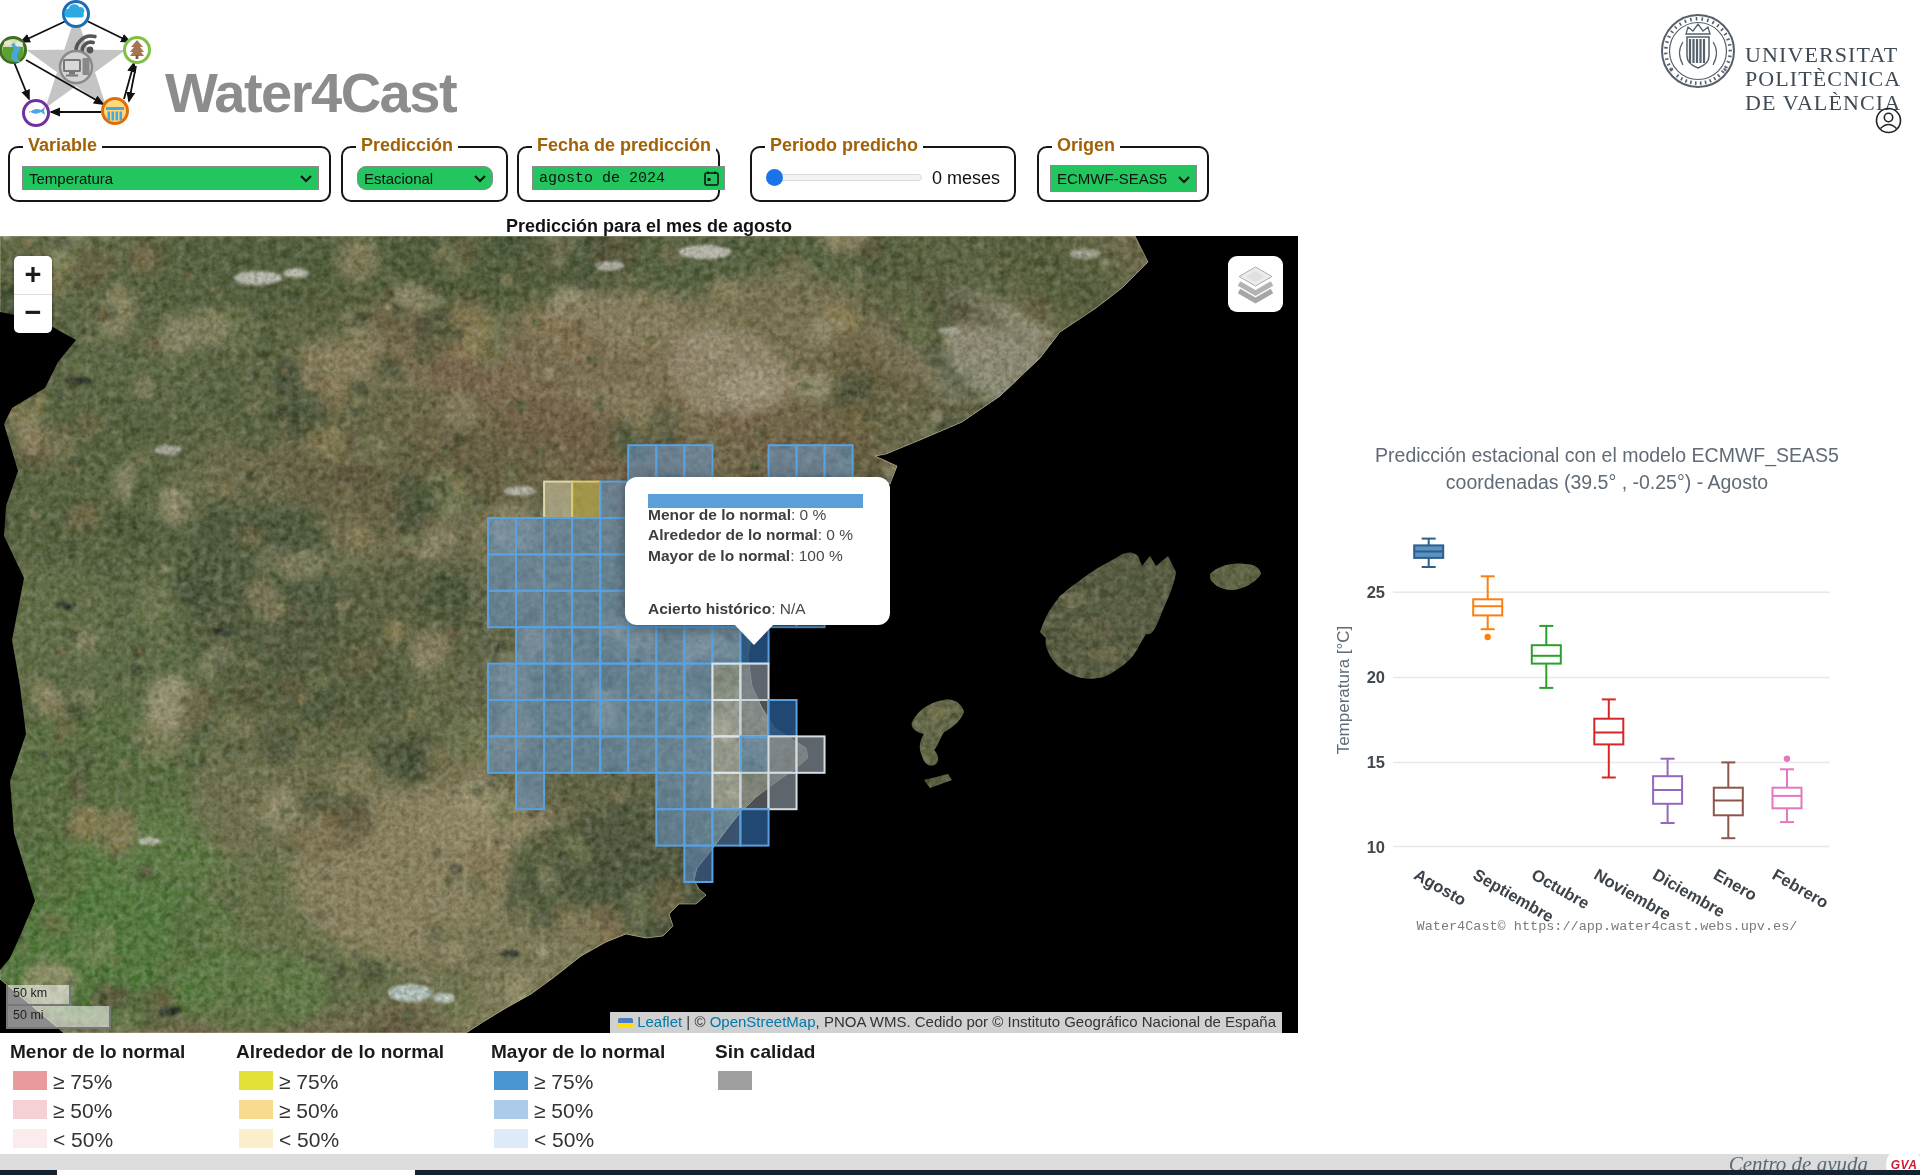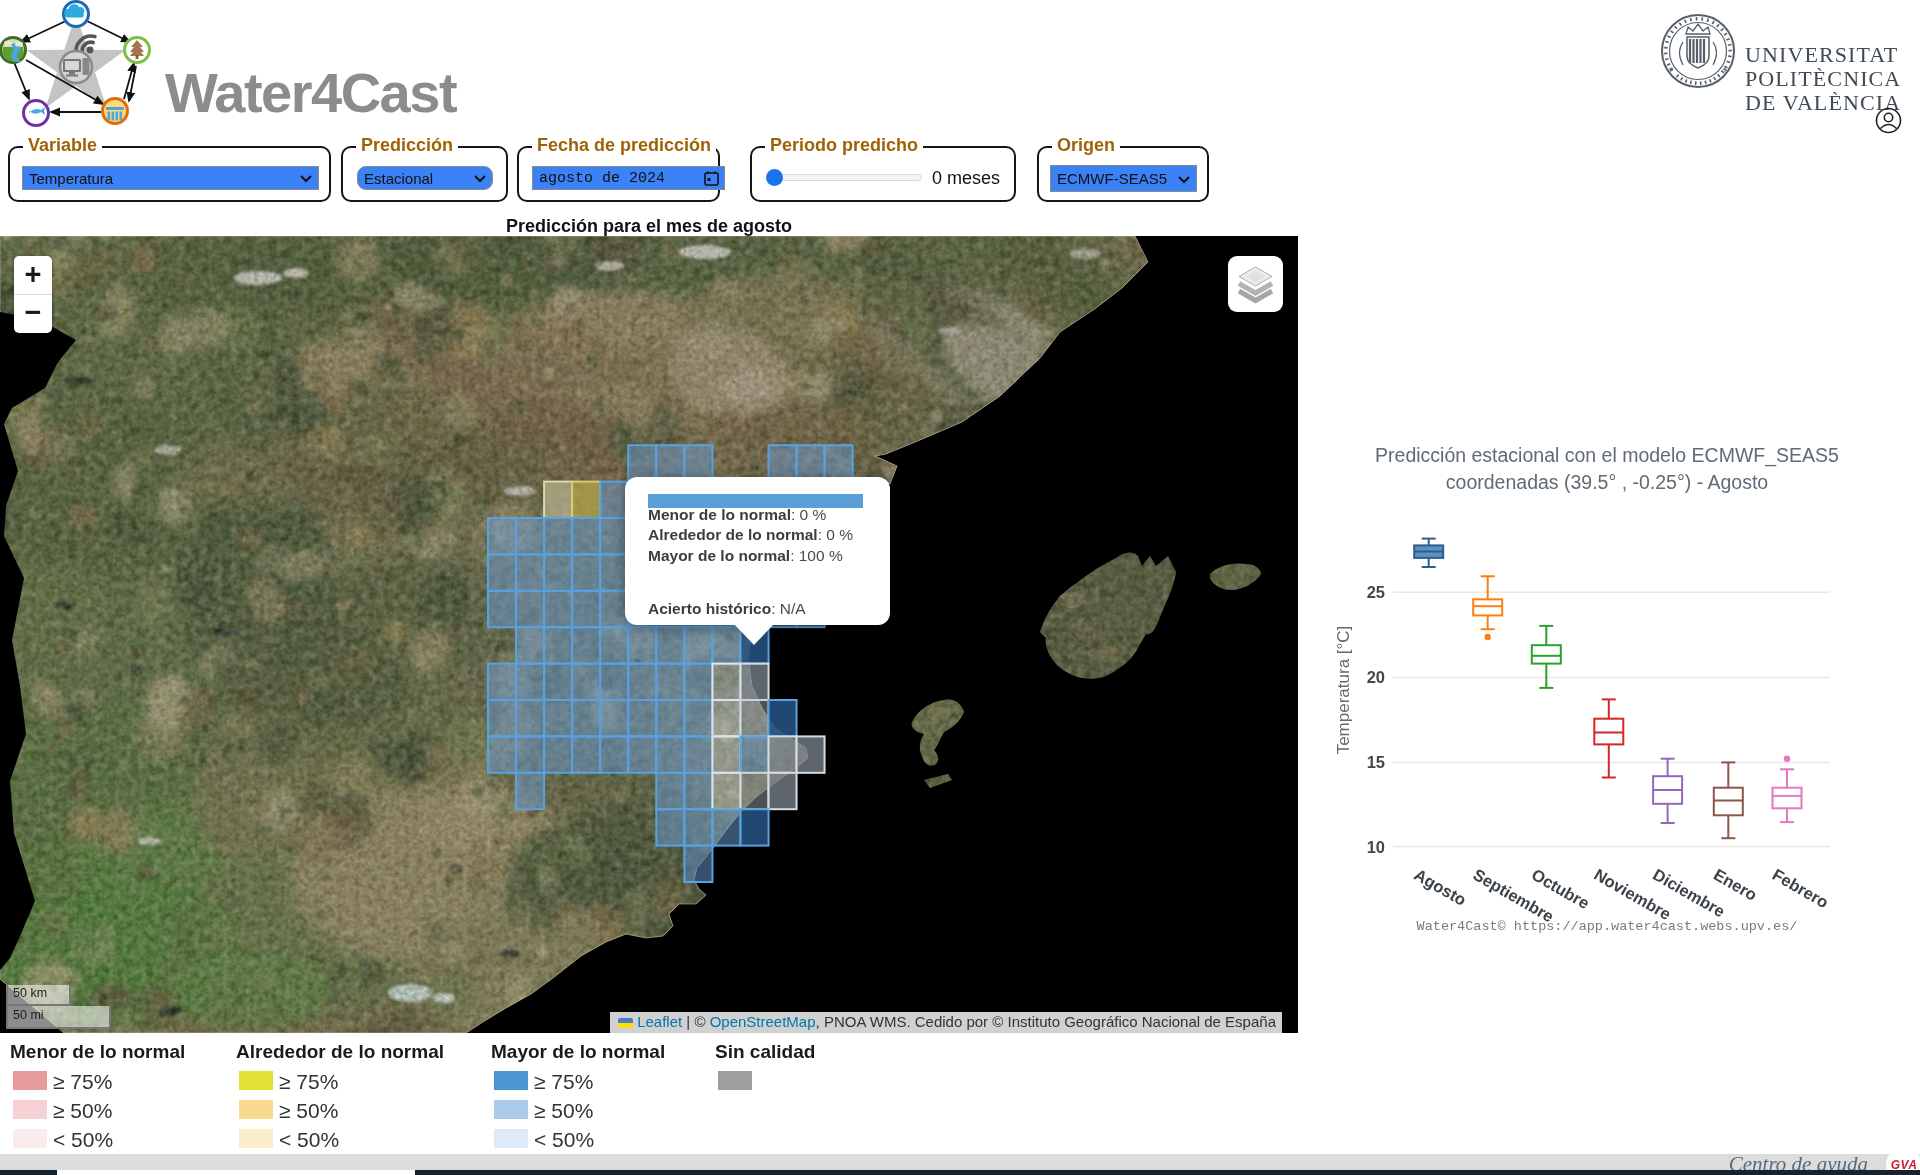--- a/index.html
+++ b/index.html
@@ -2,21 +2,21 @@
 <html><head>
 <meta charset="utf-8">
 <style>
 * { margin:0; padding:0; box-sizing:border-box; }
 html,body { width:1920px; height:1175px; background:#fff; font-family:"Liberation Sans", sans-serif; overflow:hidden; position:relative; }
 .abs { position:absolute; }
 .brand { position:absolute; left:165px; top:60px; font-size:56px; font-weight:bold; color:#8c8c8c; letter-spacing:-1.5px; }
 .upvtext { position:absolute; left:1745px; top:14px; font-family:"Liberation Serif", serif; font-size:22px; letter-spacing:1.1px; color:#3f4a55; line-height:24px;margin-top:29px; }
 .fs { position:absolute; top:146px; height:56px; border:2px solid #151515; border-radius:10px; background:#fff; }
 .fs .lg { position:absolute; top:-13px; left:13px; background:#fff; padding:0 5px; font-weight:bold; font-size:18px; color:#a16207; white-space:nowrap; }
-.sel { position:absolute; top:18px; height:24px; border:1px solid #8a8a8a; background:#3b82f6; font-size:15px; color:#111; display:flex; align-items:center; padding-left:6px; }
+.sel { position:absolute; top:18px; height:24px; border:1px solid #8a8a8a; background:#22c55e; font-size:15px; color:#111; display:flex; align-items:center; padding-left:6px; }
 .sel .chev { position:absolute; right:6px; top:8px; }
 .subtitle { position:absolute; top:216px; left:0; width:1298px; text-align:center; font-size:18px; font-weight:bold; color:#111; }
 #map { position:absolute; left:0; top:236px; width:1298px; height:797px; background:#000; overflow:hidden; }
 .popup { position:absolute; left:625px; top:241px; width:265px; height:148px; background:#fff; border-radius:12px; box-shadow:0 3px 14px rgba(0,0,0,0.4); }
 .popup .bar { position:absolute; left:23px; top:17px; width:215px; height:14px; background:#5b9fd8; }
 .popup .txt { position:absolute; left:23px; font-size:15.5px; line-height:20.4px; color:#4a4a4a; }
 .popup .txt b { color:#3d3d3d; }
 .ptail { position:absolute; left:733px; top:387px; width:0; height:0; border-left:21px solid transparent; border-right:21px solid transparent; border-top:22px solid #fff; }
 .zctl { position:absolute; left:14px; top:20px; width:38px; height:77px; background:#fff; border-radius:5px; box-shadow:0 1px 4px rgba(0,0,0,0.4); }
 .zctl .zline { position:absolute; left:0; right:0; top:38px; height:1px; background:#ddd; }

